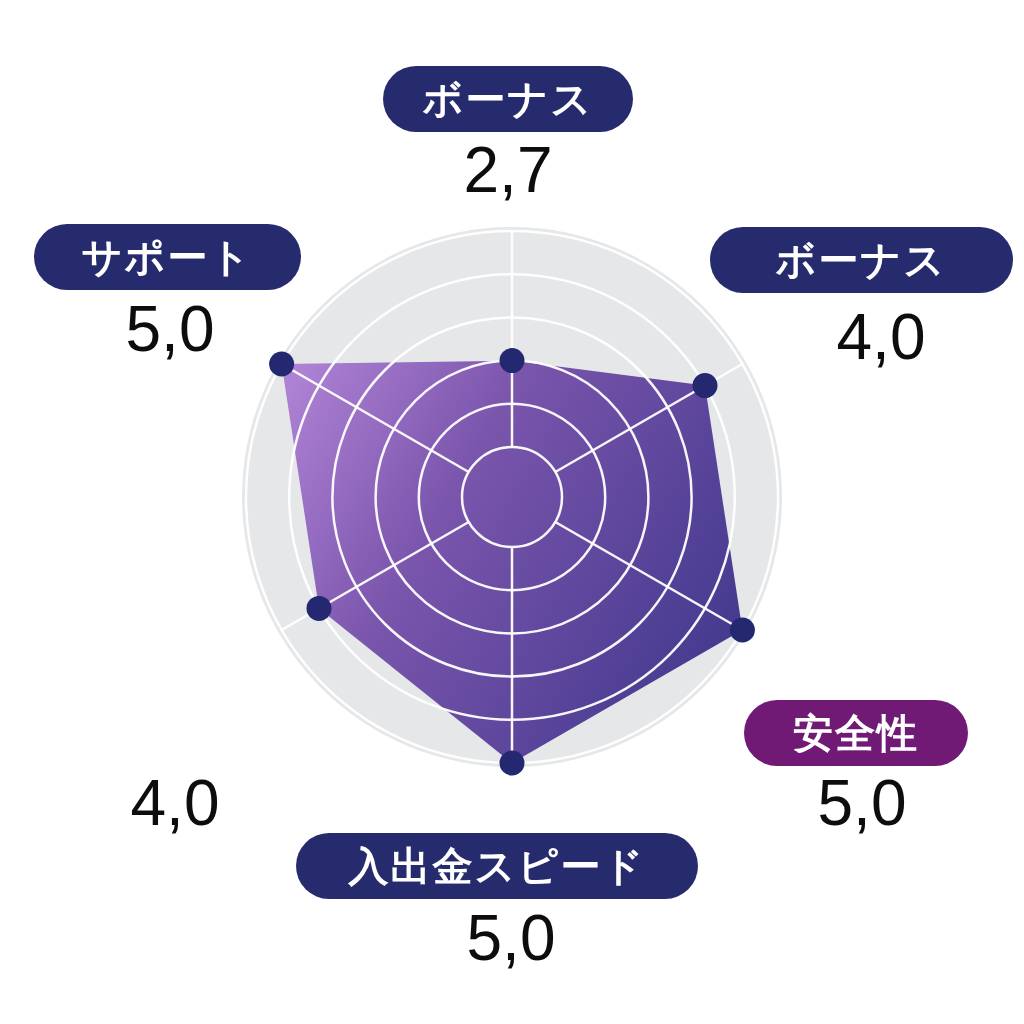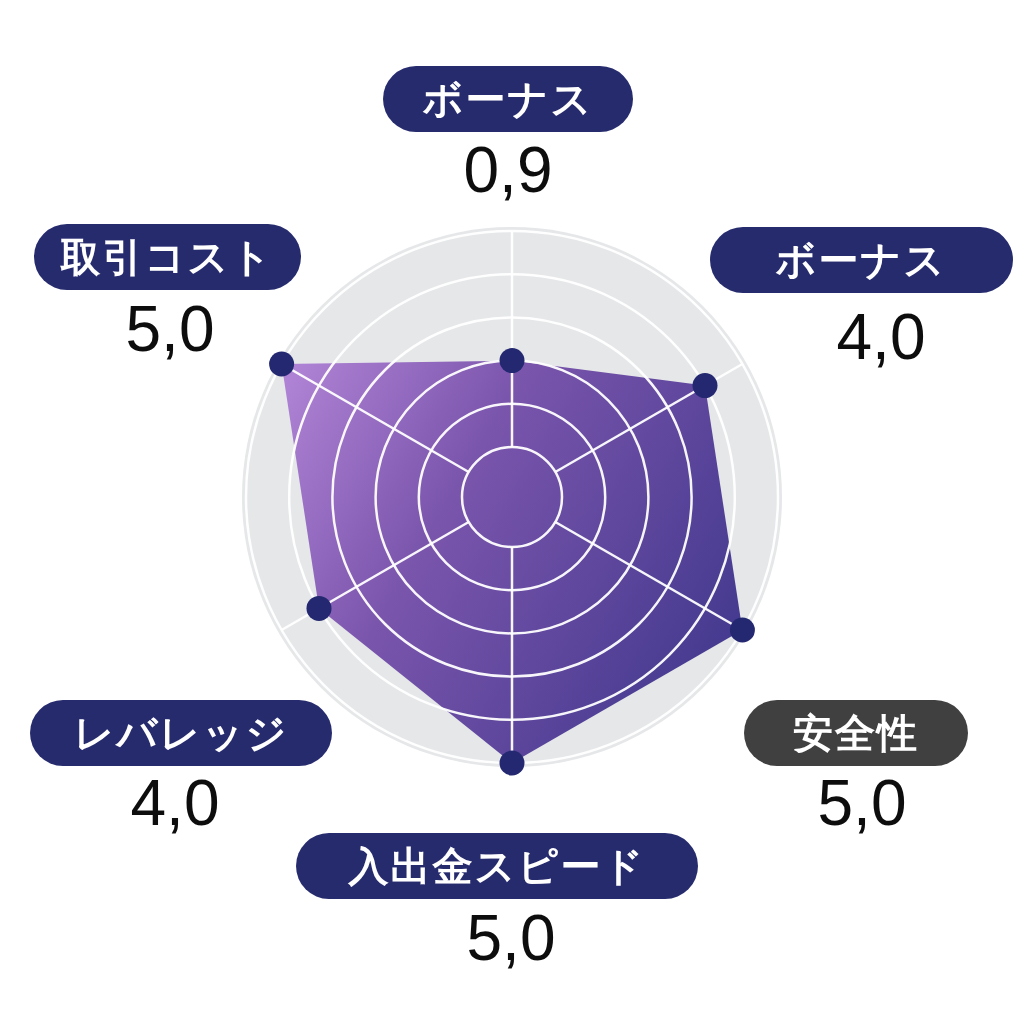--- a/index.html
+++ b/index.html
@@ -65,35 +65,32 @@
       <circle cx="705.0" cy="385.6" r="12.5" fill="#232870"></circle>
       <circle cx="742.4" cy="630.0" r="12.5" fill="#232870"></circle>
       <circle cx="512.0" cy="763.0" r="12.5" fill="#232870"></circle>
       <circle cx="319.0" cy="608.4" r="12.5" fill="#232870"></circle>
       <circle cx="281.6" cy="364.0" r="12.5" fill="#232870"></circle>
     </svg>
   <div id="labels-layer">
       <div class="pill" style="left: 383px; top: 66px; width: 250px; background: rgb(38, 43, 110); color: rgb(255, 255, 255);">
         <span>ボーナス</span>
       </div>
-      <div class="value" style="left: 508px; top: 170px; color: rgb(13, 13, 13);">0,9</div>
+      <div class="value" style="left: 508px; top: 170px; color: rgb(13, 13, 13);">2,7</div>
       <div class="pill" style="left: 709.5px; top: 227px; width: 303px; background: rgb(38, 43, 110); color: rgb(255, 255, 255);">
         <span>ボーナス</span>
       </div>
       <div class="value" style="left: 881px; top: 337px; color: rgb(13, 13, 13);">4,0</div>
-      <div class="pill" style="left: 744px; top: 700px; width: 224px; background: #404040; color: rgb(255, 255, 255);">
+      <div class="pill" style="left: 744px; top: 700px; width: 224px; background: #701a75; color: rgb(255, 255, 255);">
         <span>安全性</span>
       </div>
       <div class="value" style="left: 862px; top: 803px; color: rgb(13, 13, 13);">5,0</div>
       <div class="pill" style="left: 296px; top: 833px; width: 402px; background: rgb(38, 43, 110); color: rgb(255, 255, 255);">
         <span>入出金スピード</span>
       </div>
       <div class="value" style="left: 511px; top: 938px; color: rgb(13, 13, 13);">5,0</div>
-      <div class="pill" style="left: 30px; top: 700px; width: 302px; background: rgb(38, 43, 110); color: rgb(255, 255, 255);">
-        <span>レバレッジ</span>
-      </div>
       <div class="value" style="left: 175px; top: 803px; color: rgb(13, 13, 13);">4,0</div>
       <div class="pill" style="left: 33.5px; top: 224px; width: 267px; background: rgb(38, 43, 110); color: rgb(255, 255, 255);">
-        <span>取引コスト</span>
+        <span>サポート</span>
       </div>
       <div class="value" style="left: 170px; top: 329px; color: rgb(13, 13, 13);">5,0</div>
     </div>
 </div>
 
 </body></html>

